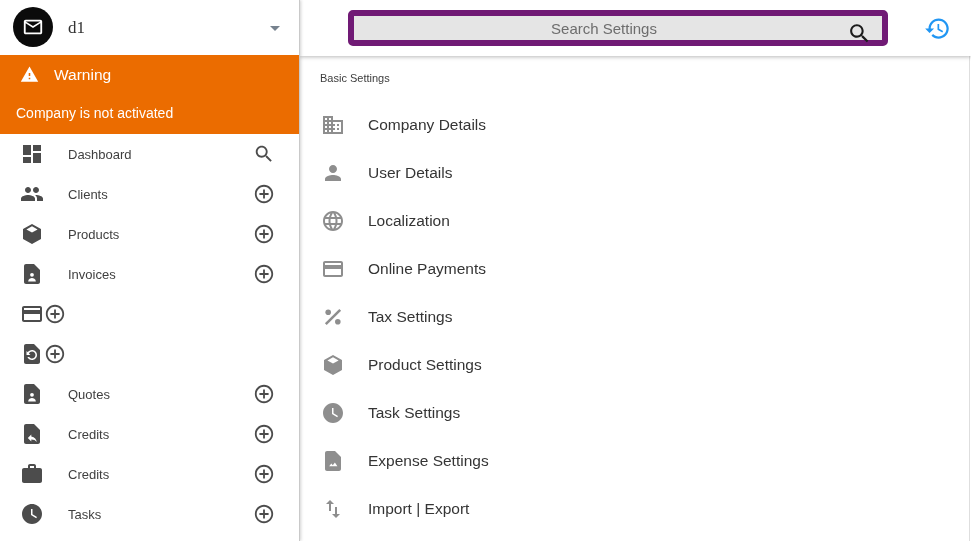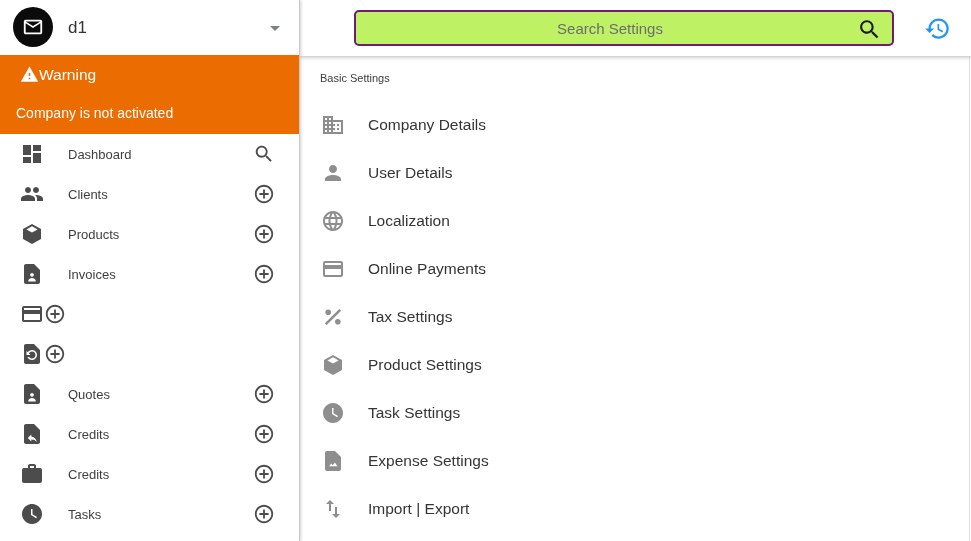--- a/index.html
+++ b/index.html
@@ -17,43 +17,43 @@
     z-index:3;box-sizing:border-box;
   }
   .side-header{height:55px;position:relative;cursor:pointer}
   .logo{
     position:absolute;left:13px;top:7px;width:40px;height:40px;border-radius:50%;
     background:#0b0b0b;color:#fff;display:flex;align-items:center;justify-content:center;
   }
   .logo svg{width:22px;height:22px}
   .company-name{
     position:absolute;left:68px;top:0;height:55px;display:flex;align-items:center;
-    font-size:17px;color:#333;
+    font-size:17px;color:#333;font-family:Liberation Serif, serif;
   }
   .caret{position:absolute;right:12px;top:16px;width:24px;height:24px;color:#76828e}
 
   .warning-banner{color:#fff;padding:10px 16px 13px;cursor:pointer}
-  .warning-title-row{display:flex;align-items:center;padding-left:4px}
+  .warning-title-row{display:flex;align-items:center;gap:15px;padding-left:4px}
   .warning-title-row svg{width:19px;height:19px;flex:0 0 auto}
   .warning-title{font-size:15.5px}
   .warning-msg{font-size:14px;margin-top:21px}
 
   .nav-row{height:40px;display:flex;align-items:center;padding:0 24px 0 20px;cursor:pointer}
   .nav-row .lead{width:24px;height:24px;color:#4c4c4c}
   .nav-row .lead svg{width:24px;height:24px}
   .nav-row .label{margin-left:24px;font-size:13px;color:#3f3f3f;flex:1;white-space:nowrap}
   .nav-row .trail{width:22px;height:22px;color:#4c4c4c;cursor:pointer}
   .nav-row .trail svg{width:22px;height:22px}
 
   
   .main{position:absolute;left:300px;right:0;top:0;bottom:0;background:#fff}
   .topbar{position:relative;height:56px;background:#fff;box-shadow:0 1px 4px rgba(0,0,0,.28);z-index:2}
   .searchbox{
-    position:absolute;left:54px;top:10px;width:540px;height:36px;background:#bef264;
-    border:2px solid #701a75;border-radius:5px;box-sizing:border-box;
+    position:absolute;left:48px;top:10px;width:540px;height:36px;background:#e5e5e5;
+    border:6px solid #701a75;border-radius:5px;box-sizing:border-box;
   }
   .searchbox input{
     width:100%;height:100%;background:transparent;border:none;outline:none;
     text-align:center;font-size:15px;color:#444;font-family:inherit;padding:0 36px 0 8px;box-sizing:border-box;
   }
   .searchbox input::placeholder{color:#6d6d6d;opacity:1}
   .search-glyph{position:absolute;right:10px;top:5px;width:25px;height:25px;color:#1b1b1b;cursor:pointer}
   .search-glyph svg{width:25px;height:25px}
   .history-btn{
     position:absolute;left:624px;top:14px;width:28px;height:28px;border:none;background:none;

